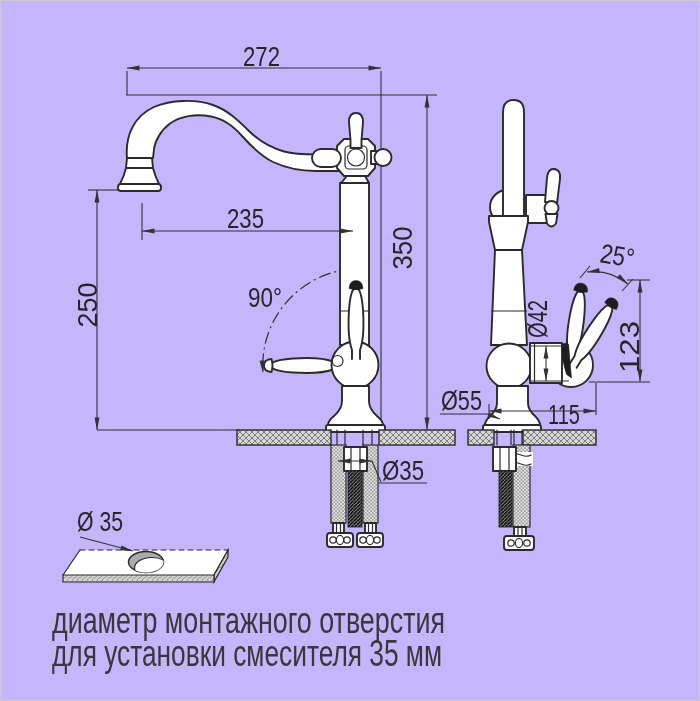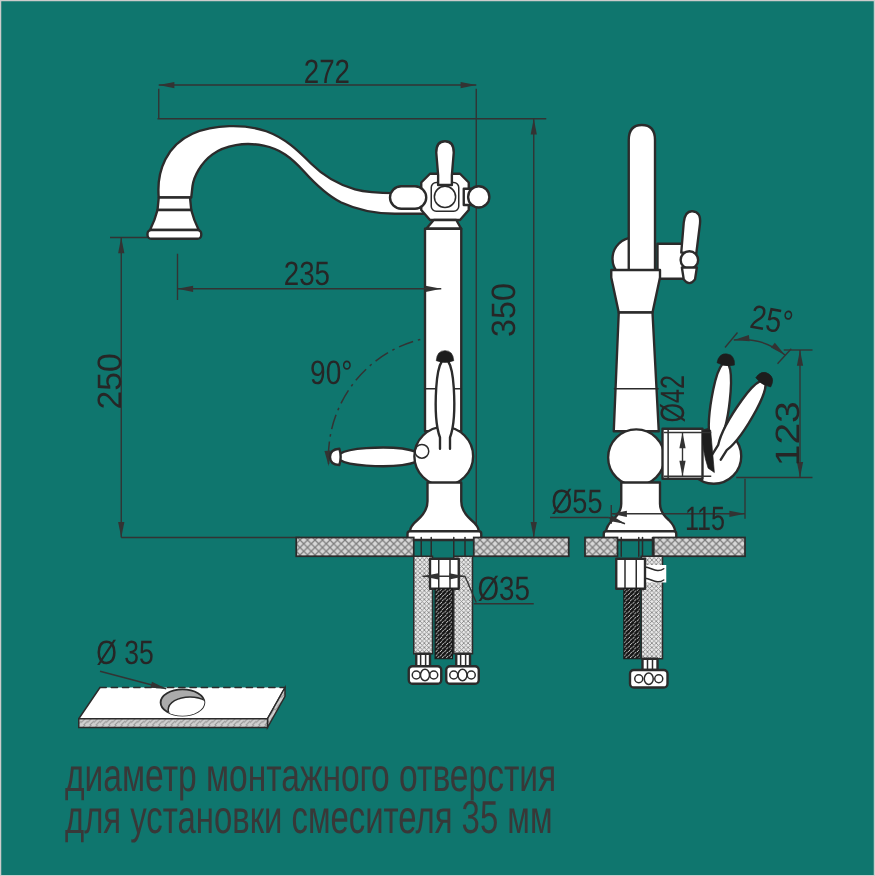--- a/index.html
+++ b/index.html
@@ -1,16 +1,16 @@
 <!DOCTYPE html>
 <html><head>
 <meta charset="utf-8">
 <style>
   html,body{margin:0;padding:0;background:#ffffff;}
-  #stage{width:700px;height:701px;position:relative;background:#0f766e;}
+  #stage{width:700px;height:701px;position:relative;background:#c4b5fd;}
   svg{display:block;}
   text{font-family:"Liberation Sans","DejaVu Sans",sans-serif;fill:#262626;}
   .dim{font-size:27px;}
   .cap{font-size:37px;fill:#383838;}
   .outline{fill:#ffffff;stroke:#2b2b2b;stroke-width:1.9;stroke-linejoin:round;stroke-linecap:round;}
   .thin{fill:none;stroke:#2b2b2b;stroke-width:1.2;stroke-linecap:round;}
   .dimline{fill:none;stroke:#333333;stroke-width:1.1;}
   .dark{fill:#1d1d1d;stroke:#1d1d1d;stroke-width:0.5;}
 </style>
 </head>

